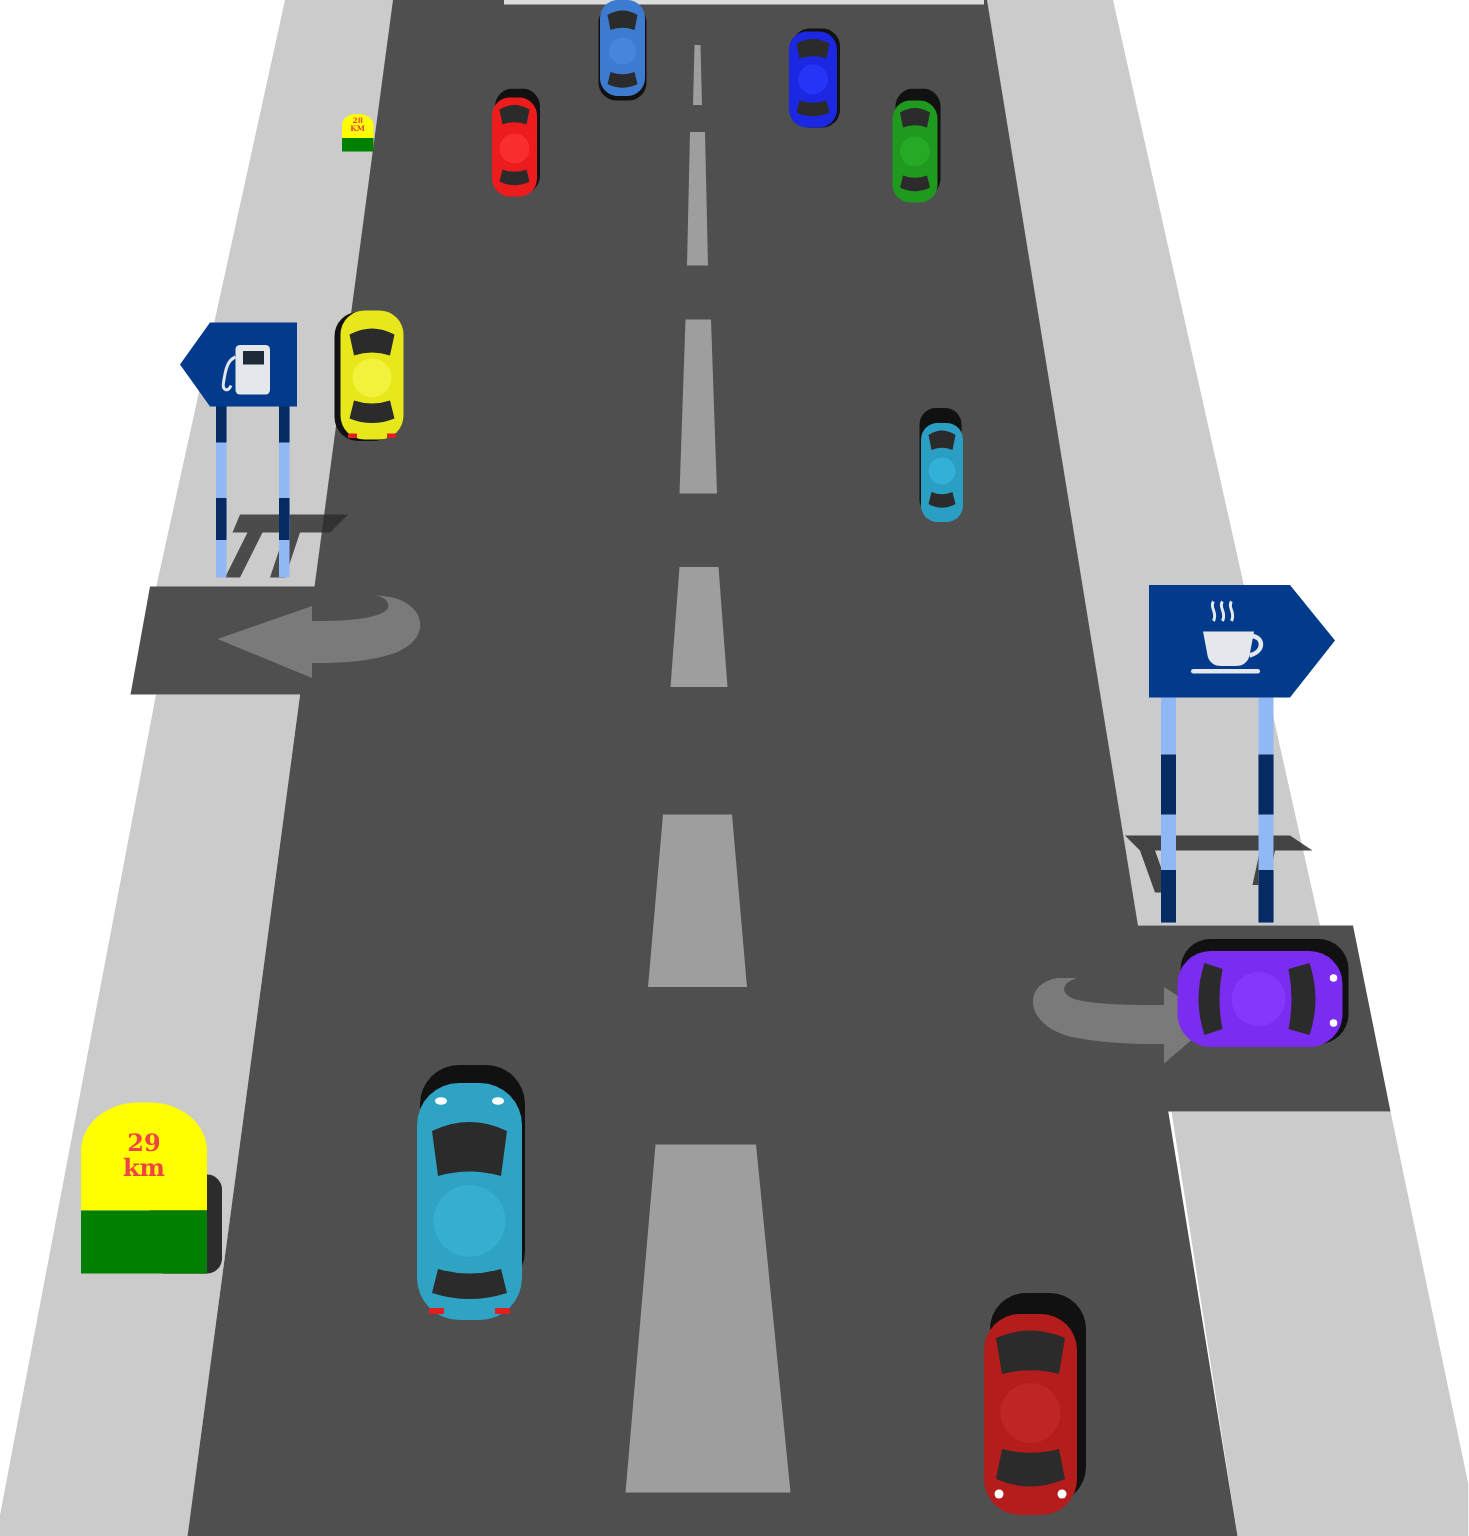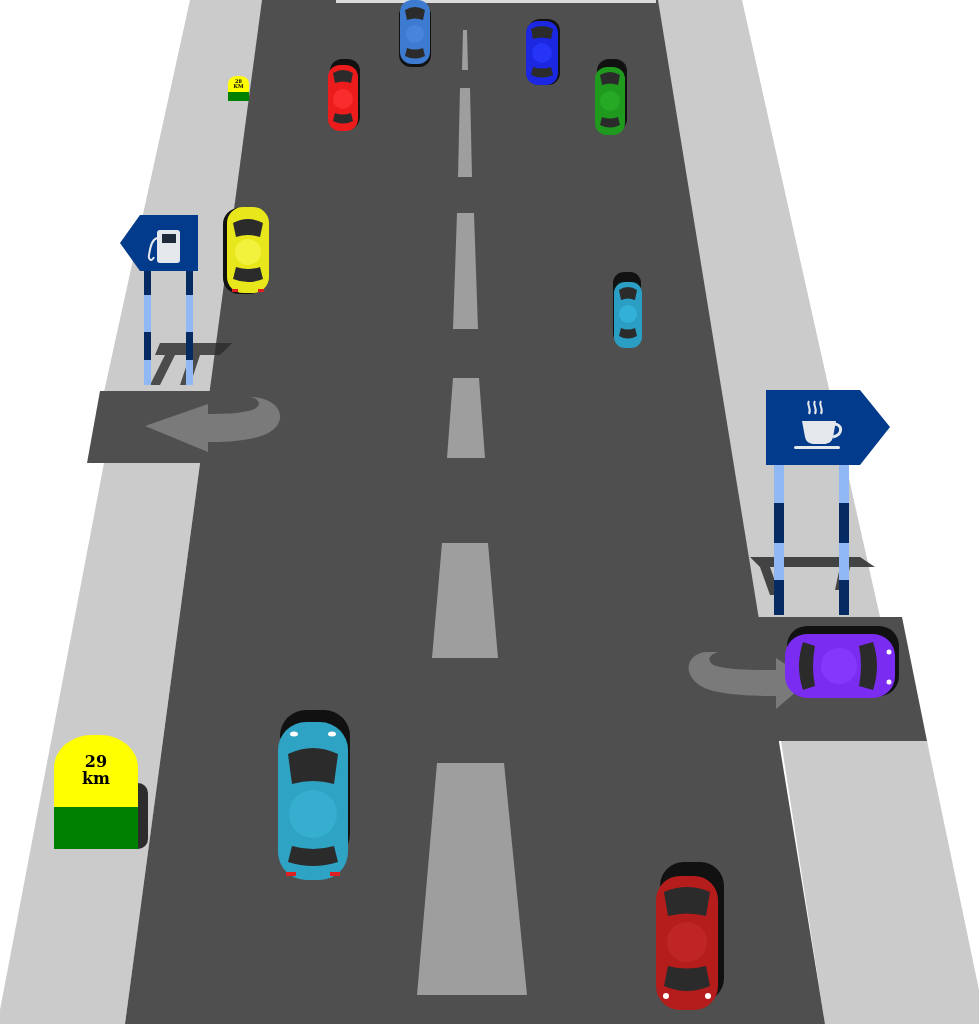--- a/index.html
+++ b/index.html
@@ -4,21 +4,21 @@
 <style>
   html, body { margin: 0; padding: 0; background: #ffffff; }
   body { width: 979px; height: 1024px; position: relative; overflow: hidden;
          font-family: "DejaVu Serif", serif; }
   .scene { position: absolute; left: 0; top: 0; width: 979px; height: 1024px; }
   .layer { position: absolute; left: 0; top: 0; }
   .milestone { position: absolute; }
   .milestone .ms-top { position: absolute; left: 0; top: 0; right: 0; background: #ffff00;
        border-top-left-radius: 45%; border-top-right-radius: 45%;
        display: flex; flex-direction: column; align-items: center; justify-content: center;
-       font-weight: bold; color: #000000; line-height: 1.05; text-align: center; }
+       font-weight: bold; color: #ef4444; line-height: 1.05; text-align: center; }
   .milestone .ms-bottom { position: absolute; left: 0; right: 0; bottom: 0; background: #008000; }
   .milestone .ms-shadow { position: absolute; background: #2c2c2c; border-radius: 10px; }
   .car { position: absolute; }
 </style>
 </head>
 <body>
 
 <div class="scene">
 
   <svg class="layer" width="979" height="1024" viewBox="0 0 979 1024">

